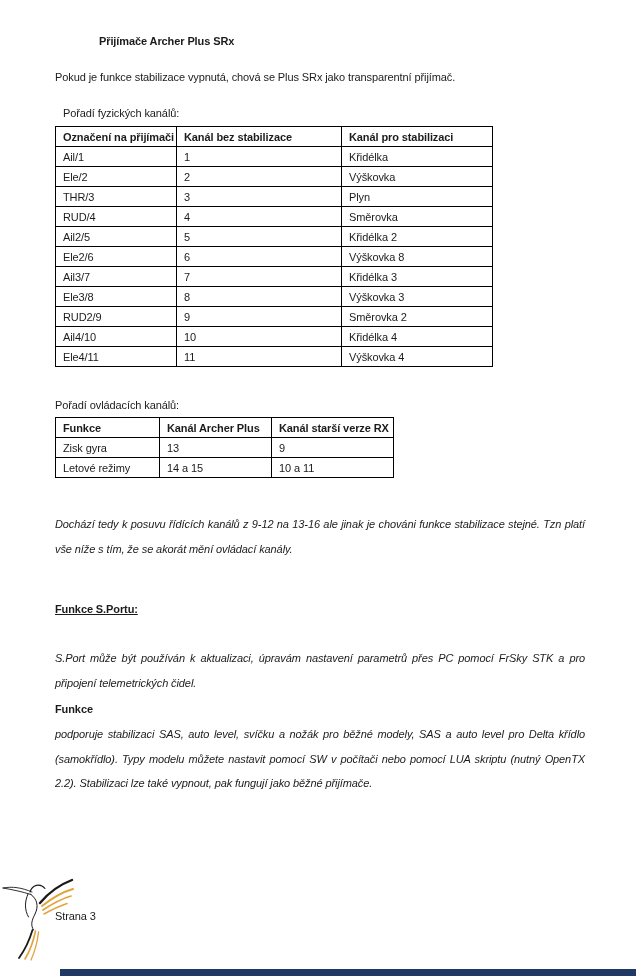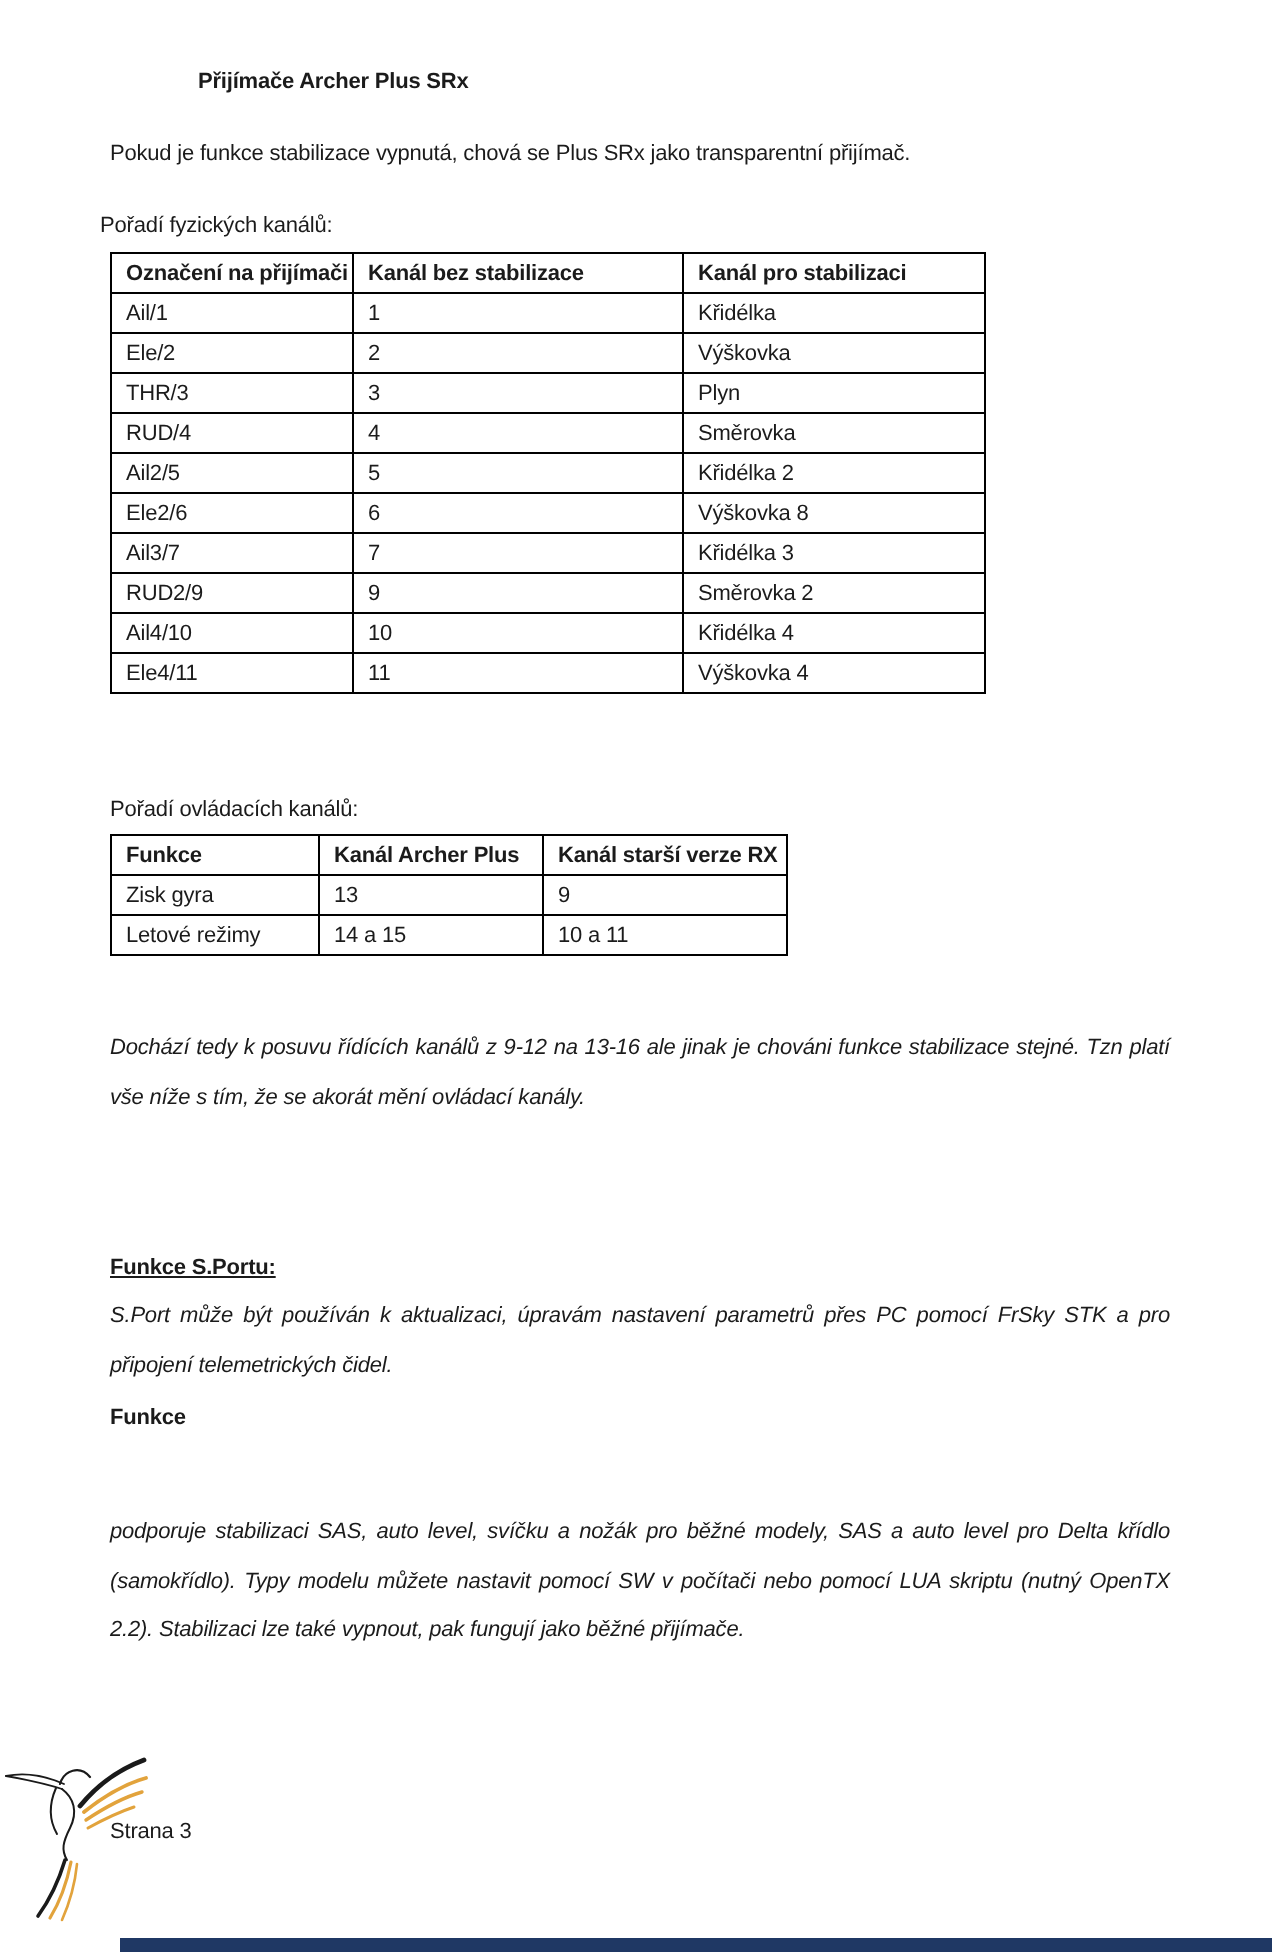--- a/index.html
+++ b/index.html
@@ -39,21 +39,21 @@
   table.t2 col:nth-child(3) { width: 122px; }
   .footer-bar { background: #1F3864; }
 </style>
 </head>
 <body>
 
 <div class="abs txt b" style="left:55px; top:35px;padding-left:44px;">Přijímače Archer Plus SRx</div>
 
 <div class="abs txt" style="left:55px; top:71px; width:540px;">Pokud je funkce stabilizace vypnutá, chová se Plus SRx jako transparentní přijímač.</div>
 
-<div class="abs txt" style="left:50px; top:107px;">Pořadí fyzických kanálů:</div>
+<div class="abs txt" style="left:63px; top:107px;">Pořadí fyzických kanálů:</div>
 
 <table class="abs t1" style="left:55px; top:126px;">
   <colgroup>
       <col>
       <col>
       <col>
     </colgroup>
 <thead>
       <tr>
         <th>Označení na přijímači</th>
@@ -91,20 +91,25 @@
         <td>Ele2/6</td>
         <td>6</td>
         <td>Výškovka 8</td>
       </tr>
       <tr>
         <td>Ail3/7</td>
         <td>7</td>
         <td>Křidélka 3</td>
       </tr>
       <tr>
+        <td>Ele3/8</td>
+        <td>8</td>
+        <td>Výškovka 3</td>
+      </tr>
+      <tr>
         <td>RUD2/9</td>
         <td>9</td>
         <td>Směrovka 2</td>
       </tr>
       <tr>
         <td>Ail4/10</td>
         <td>10</td>
         <td>Křidélka 4</td>
       </tr>
       <tr>
@@ -139,25 +144,25 @@
       <tr>
         <td>Letové režimy</td>
         <td>14 a 15</td>
         <td>10 a 11</td>
       </tr>
     </tbody>
   </table>
 
 <div class="abs txt para" style="left:55px; top:512px;">Dochází tedy k posuvu řídících kanálů z 9-12 na 13-16 ale jinak je chováni funkce stabilizace stejné. Tzn platí vše níže s tím, že se akorát mění ovládací kanály.</div>
 
-<div class="abs txt b u" style="left:55px; top:628px;">Funkce S.Portu:</div>
+<div class="abs txt b u" style="left:55px; top:603px;">Funkce S.Portu:</div>
 <div class="abs txt para" style="left:55px; top:646px;">S.Port může být používán k aktualizaci, úpravám nastavení parametrů přes PC pomocí FrSky STK a pro připojení telemetrických čidel.</div>
 
 <div class="abs txt b" style="left:55px; top:703px;">Funkce</div>
-<div class="abs txt para" style="left:55px; top:722px;margin-top:32px;">podporuje stabilizaci SAS, auto level, svíčku a nožák pro běžné modely, SAS a auto level pro Delta křídlo (samokřídlo). Typy modelu můžete nastavit pomocí SW v počítači nebo pomocí LUA skriptu (nutný OpenTX 2.2). Stabilizaci lze také vypnout, pak fungují jako běžné přijímače.</div>
+<div class="abs txt para" style="left:55px; top:722px;">podporuje stabilizaci SAS, auto level, svíčku a nožák pro běžné modely, SAS a auto level pro Delta křídlo (samokřídlo). Typy modelu můžete nastavit pomocí SW v počítači nebo pomocí LUA skriptu (nutný OpenTX 2.2). Stabilizaci lze také vypnout, pak fungují jako běžné přijímače.</div>
 
 <div class="abs" style="left:2px; top:872px; width:76px; height:92px;">
   <svg width="76" height="92" viewBox="0 0 76 92" xmlns="http://www.w3.org/2000/svg">
     <g fill="none" stroke-linecap="round">
 
       <path d="M1,16 C10,14.2 20,15.6 30,20" stroke="#1a1a1a" stroke-width="0.9"></path>
       <path d="M1,16 C10,17.6 20,19.6 29,22.5" stroke="#1a1a1a" stroke-width="0.9"></path>
 
       <path d="M28,20 C30,13 38,10.5 43,16.5" stroke="#1a1a1a" stroke-width="1.1"></path>
 

